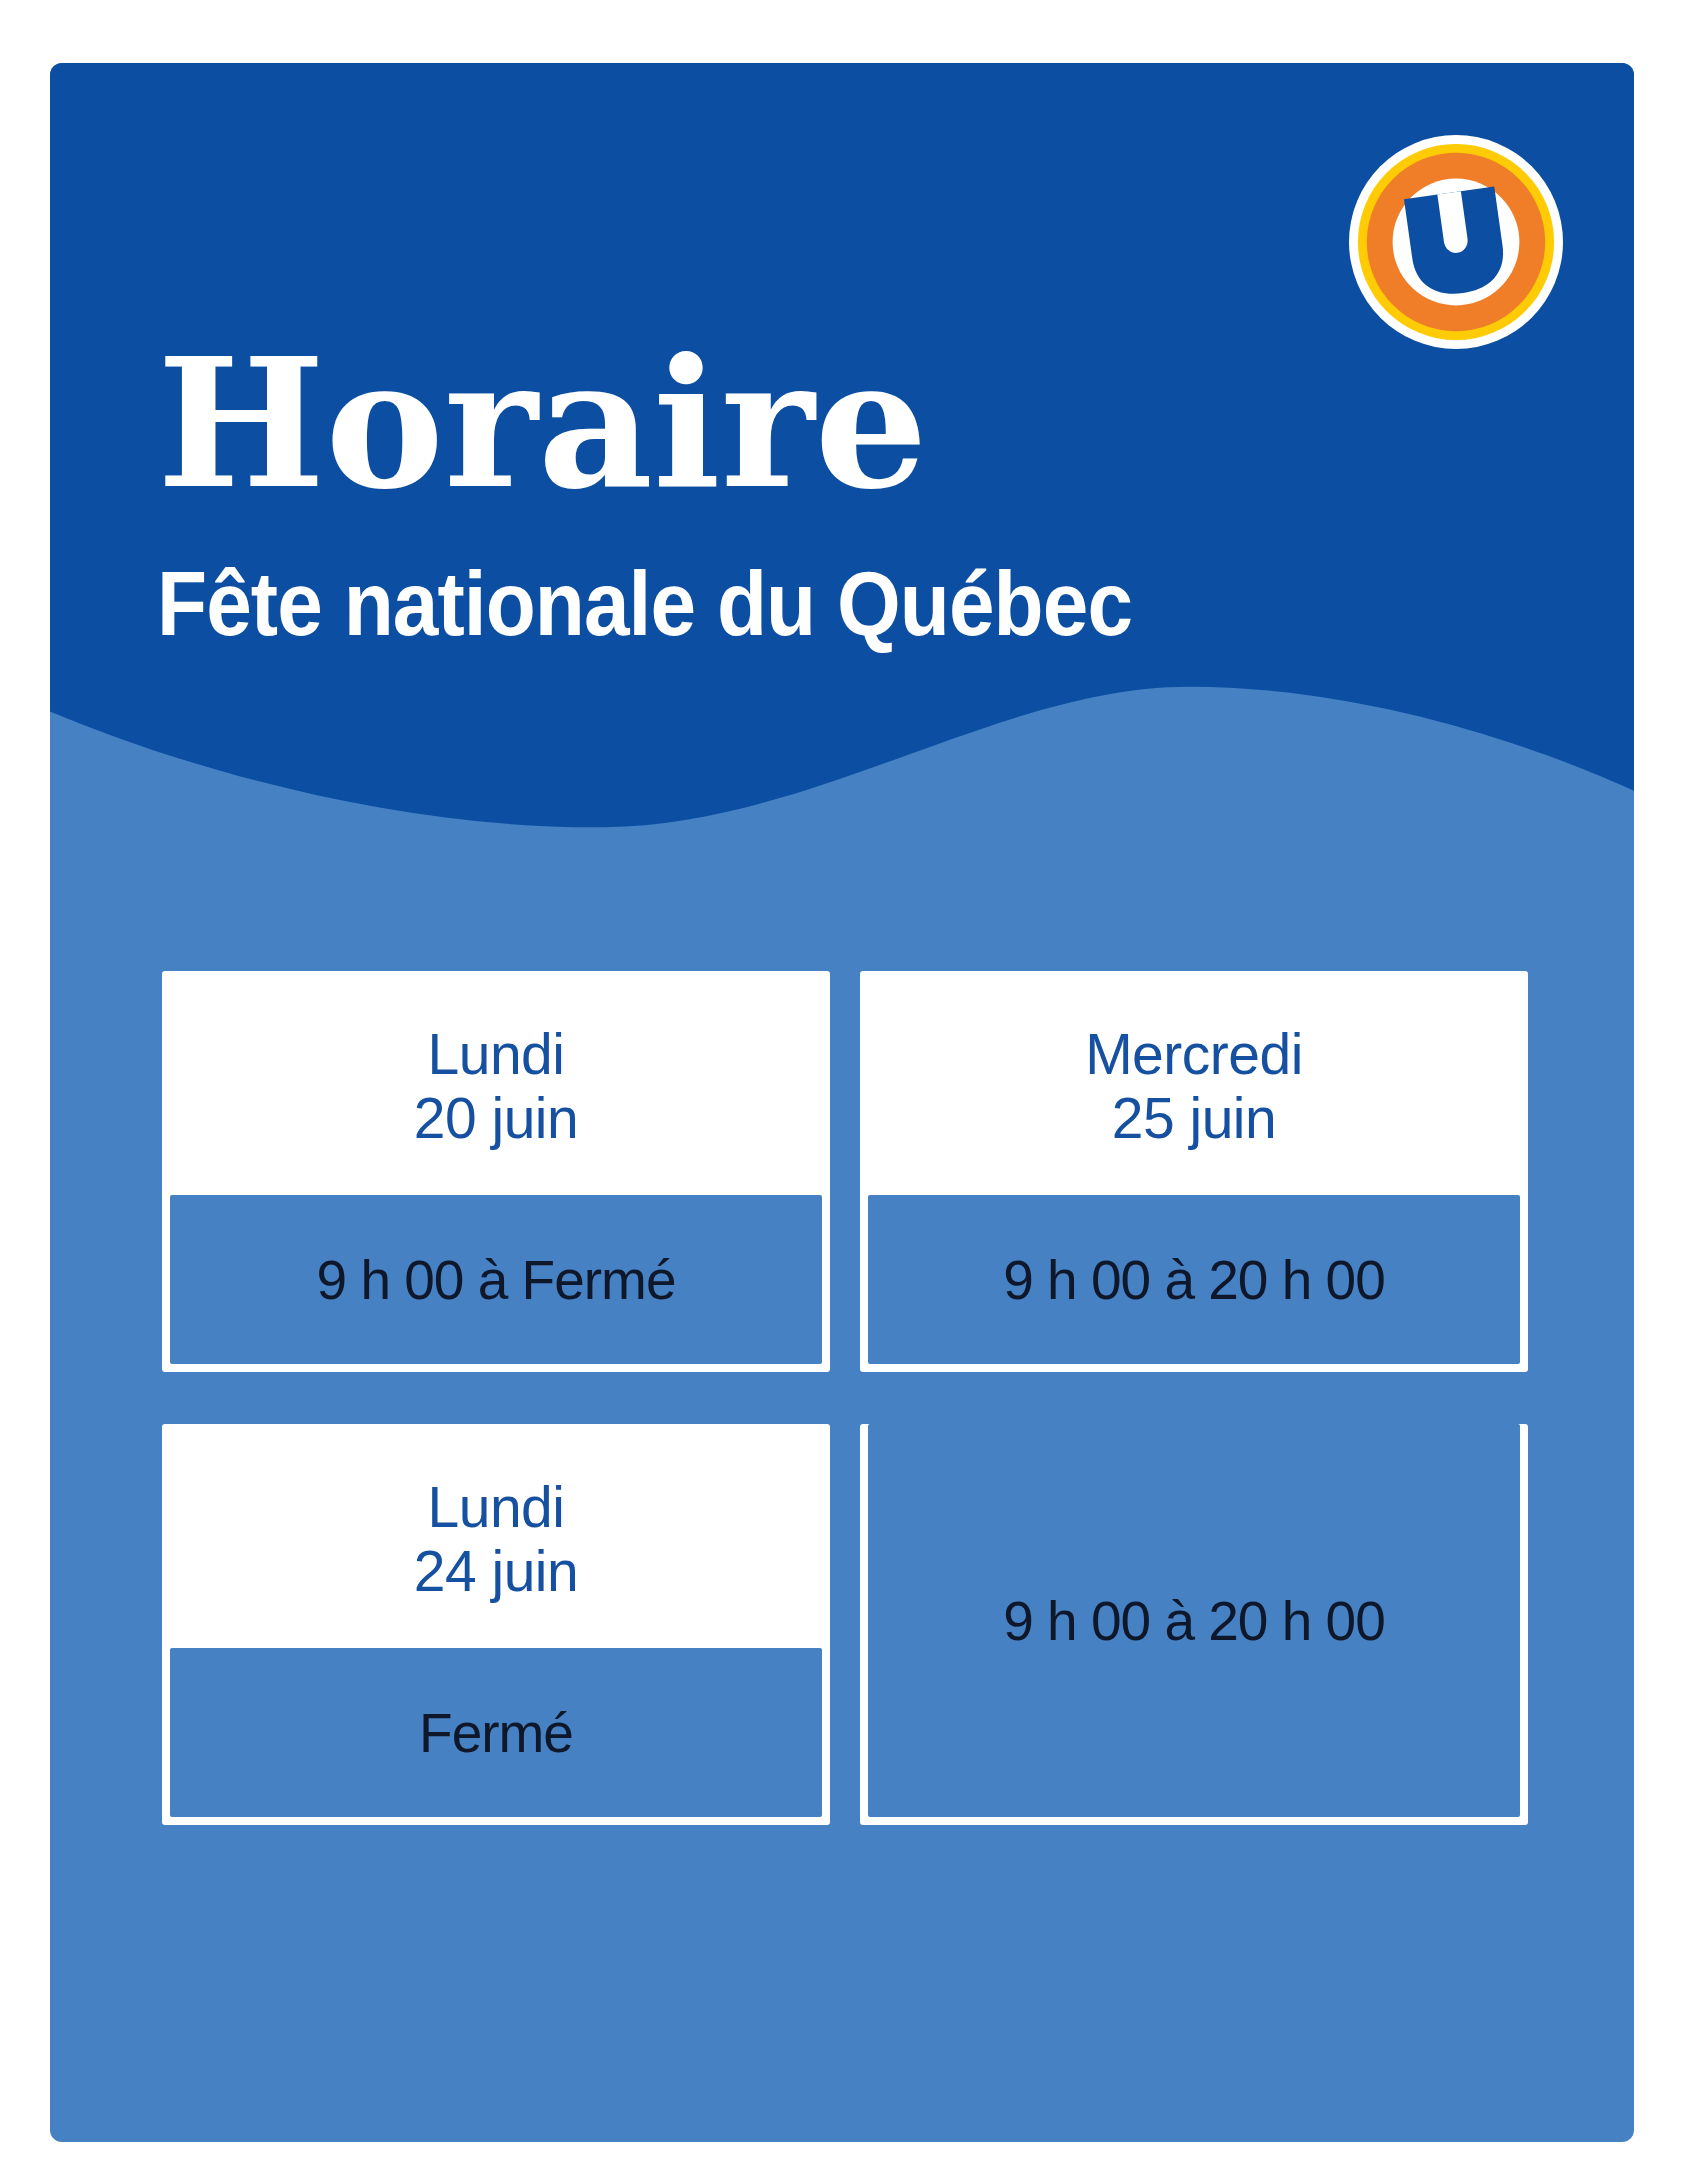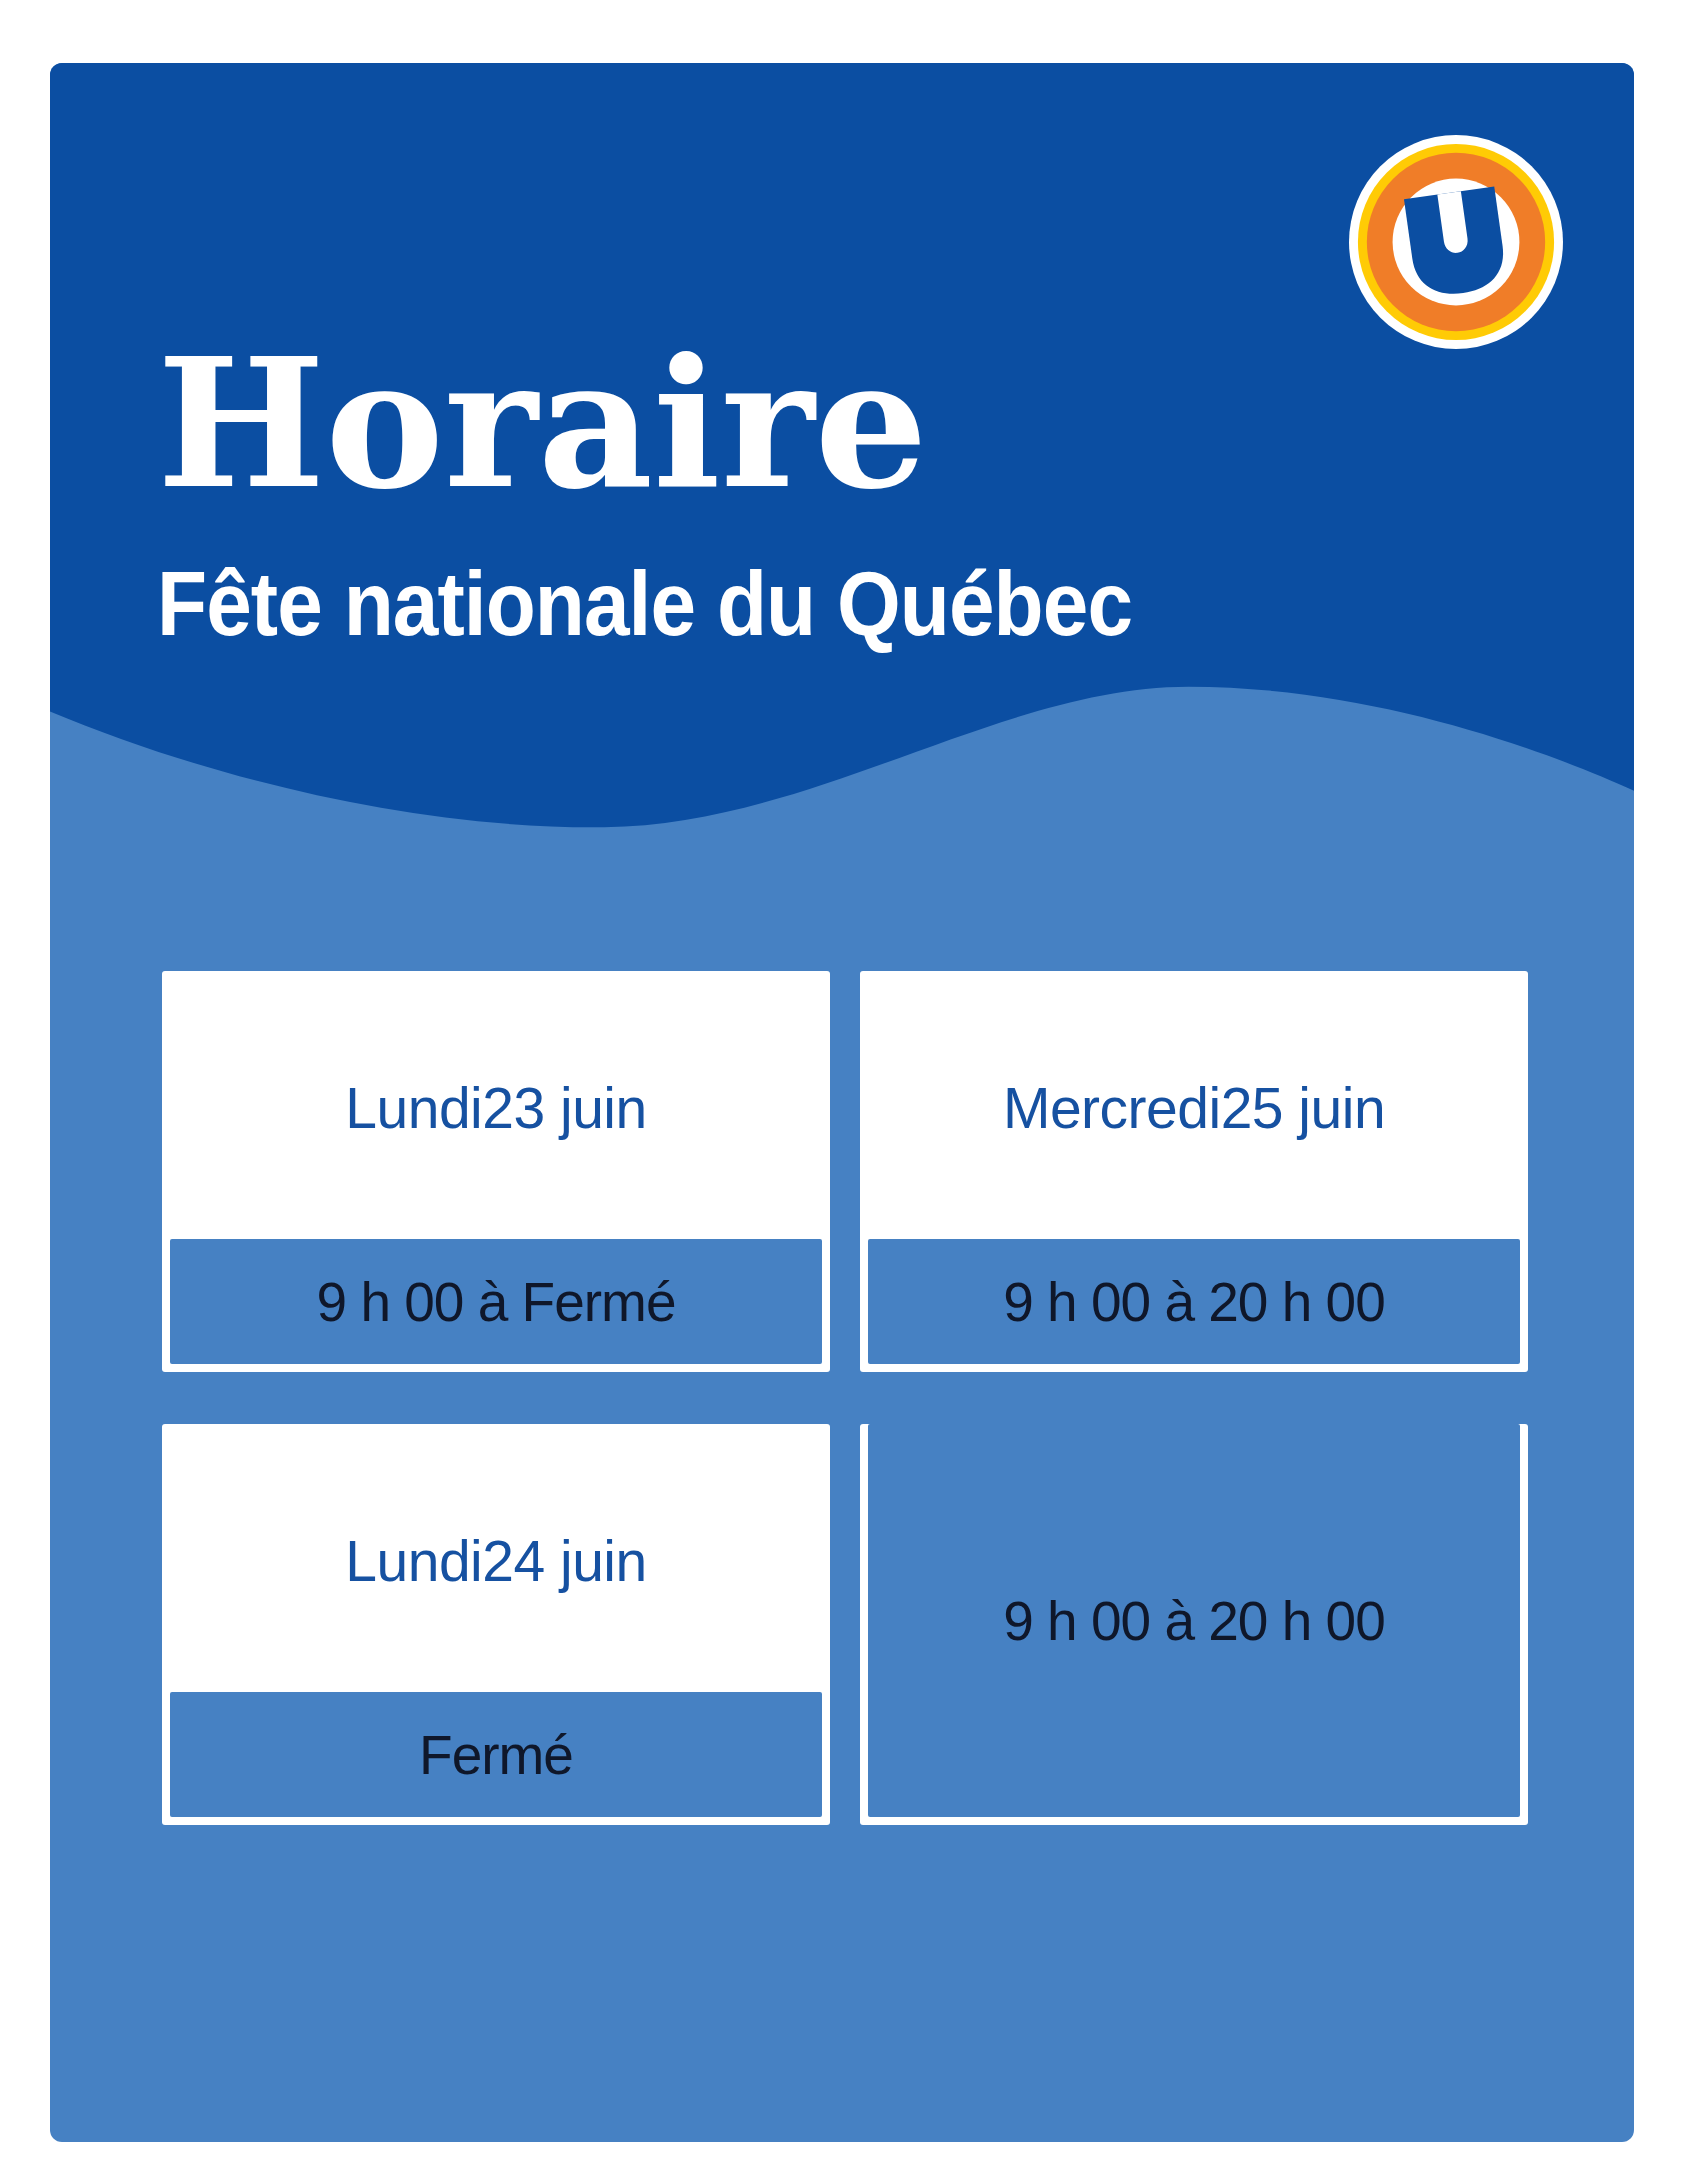--- a/index.html
+++ b/index.html
@@ -34,21 +34,21 @@
     position:absolute;left:112px;top:908px;width:1366px;
     display:grid;grid-template-columns:668px 668px;grid-template-rows:401px 401px;
     column-gap:30px;row-gap:52px;
   }
   .card{
     background:#ffffff;border-radius:3px;
     display:flex;flex-direction:column;
     padding:0 8px 8px 8px;box-sizing:border-box;
   }
   .card-top{
-    height:268px;display:flex;flex-direction:row;
+    height:224px;display:flex;flex-direction:column;
     justify-content:center;align-items:center;padding-top:6px;box-sizing:border-box;
     color:#1651A1;font-size:57px;line-height:64px;letter-spacing:-0.5px;
     text-align:center;
   }
   .card-panel{
     flex:1;background:#4681C3;border-radius:2px;
     display:flex;align-items:center;justify-content:center;
     color:#0f172a;font-size:55px;letter-spacing:-1px;text-align:center;
     white-space:nowrap;
   }
@@ -85,21 +85,21 @@
     </div>
 
     <h1 class="title">Horaire</h1>
     <h2 class="subtitle">Fête nationale du Québec</h2>
 
     <div class="cards">
 
       <div class="card">
         <div class="card-top">
           <div>Lundi</div>
-          <div>23 juin</div>
+          <div>20 juin</div>
         </div>
         <div class="card-panel">
           <span>9 h 00 à Fermé</span>
         </div>
       </div>
 
       <div class="card">
         <div class="card-top">
           <div>Mercredi</div>
           <div>25 juin</div>

